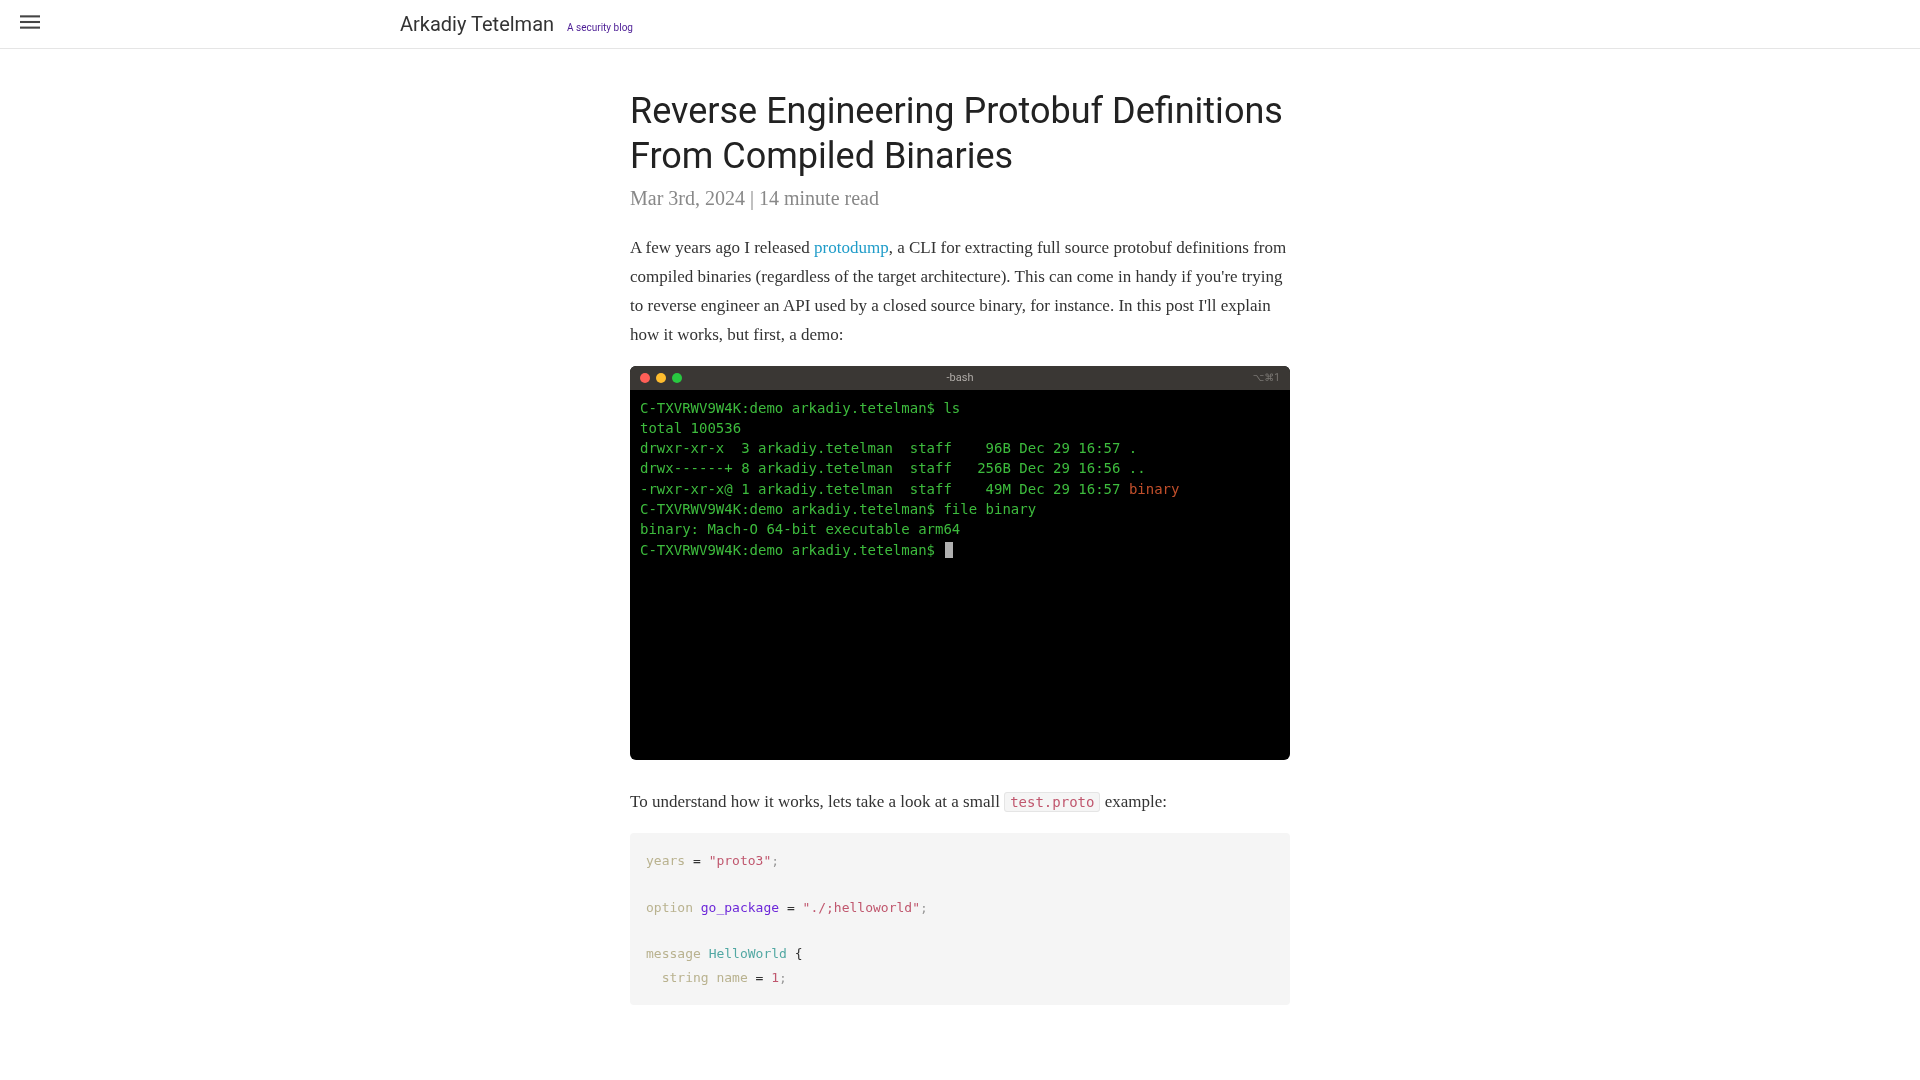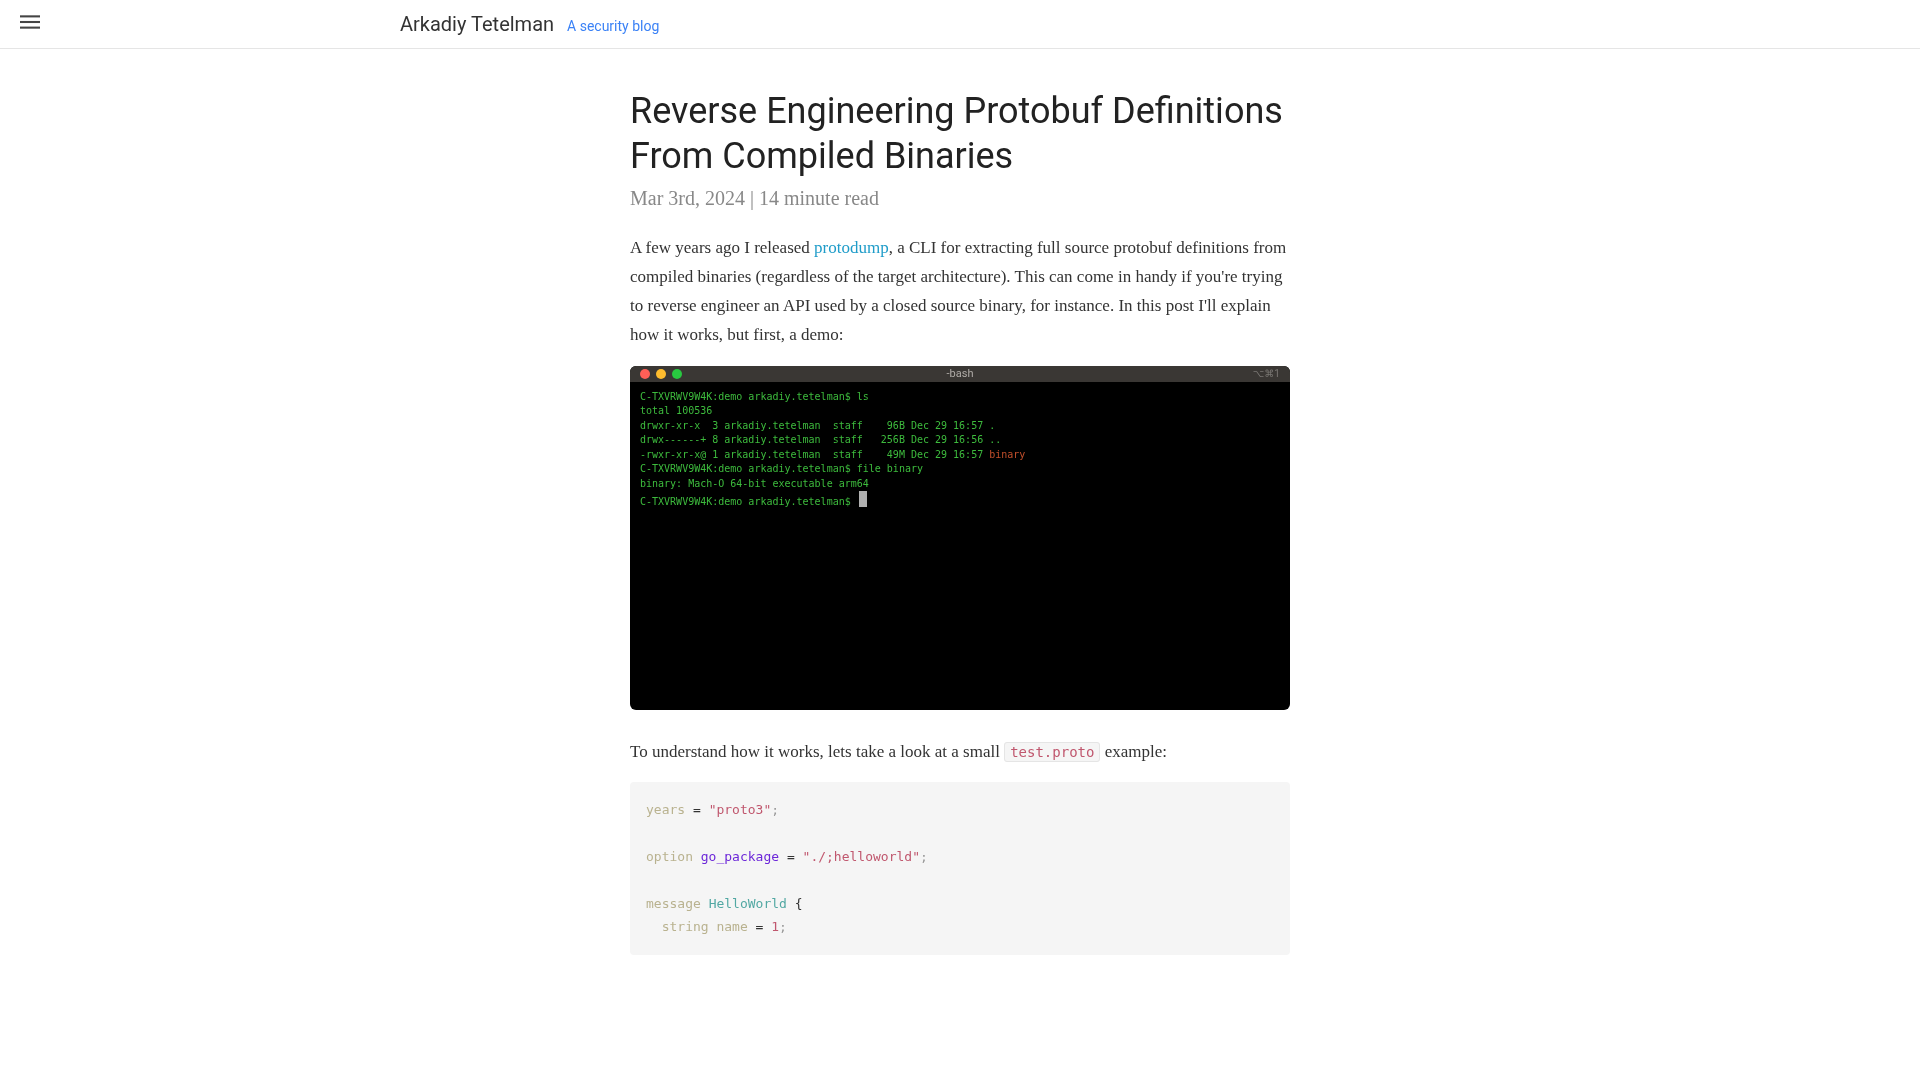--- a/index.html
+++ b/index.html
@@ -2,36 +2,36 @@
 <html><head>
   <meta charset="utf-8">
   <style>
     * { margin: 0; padding: 0; box-sizing: border-box; }
     body { font-family: -apple-system, BlinkMacSystemFont, "Segoe UI", Roboto, sans-serif; color: #333; background: #fff; }
     .header { border-bottom: 1px solid #e5e5e5; padding: 12px 20px; display: flex; align-items: center; }
     .hamburger { cursor: pointer; margin-right: 20px; }
     .hamburger svg { width: 20px; height: 20px; fill: #444; }
     .brand { display: flex; align-items: baseline; gap: 13px; margin-left: 340px; }
     .brand-name { font-size: 20px; font-weight: 400; color: #333; }
-    .brand-tagline { font-size: 14px; color: #3b82f6; }
+    .brand-tagline { font-size: 10px; color: #4c1d95; }
     .container { max-width: 700px; margin: 0 auto; padding: 40px 20px; }
     .article-title { font-size: 36px; font-weight: 400; line-height: 1.25; color: #222; margin-bottom: 8px; }
     .article-meta { font-family: Georgia, serif; color: #888; font-size: 20px; margin-bottom: 24px; }
     .article-body p { font-family: Georgia, serif; font-size: 17px; line-height: 1.7; color: #333; margin-bottom: 16px; }
     .article-body a { color: #1f9cc9; text-decoration: none; }
     .terminal { background: #000; border-radius: 6px; overflow: hidden; margin: 16px 0 28px 0; }
-    .terminal-bar { background: #3a3734; padding: 4px 10px; display: flex; align-items: center; position: relative; height: 16px; }
+    .terminal-bar { background: #3a3734; padding: 4px 10px; display: flex; align-items: center; position: relative; height: 24px; }
     .dots { display: flex; gap: 6px; }
     .dot { width: 10px; height: 10px; border-radius: 50%; }
     .dot-red { background: #ff5f57; }
     .dot-yellow { background: #febc2e; }
     .dot-green { background: #28c840; }
     .terminal-title { position: absolute; left: 50%; transform: translateX(-50%); font-size: 11px; color: #b0aca8; }
     .terminal-right { position: absolute; right: 10px; font-size: 10px; color: #7a7773; }
-    .terminal-body { padding: 8px 10px 200px 10px; font-family: "Menlo", "Consolas", monospace; font-size: 10px; line-height: 1.45; }
+    .terminal-body { padding: 8px 10px 200px 10px; font-family: "Menlo", "Consolas", monospace; font-size: 14px; line-height: 1.45; }
     .term-line { white-space: pre; }
     .term-green { color: #3dbb3d; }
     .term-red { color: #c24f2b; }
     .cursor-block { display: inline-block; width: 8px; height: 16px; background: #b0b0b0; vertical-align: text-bottom; margin-left: 2px; }
     .section-title { font-size: 22px; font-weight: 400; color: #222; margin-top: 16px; margin-bottom: 10px; }
     .inline-code { font-family: "Menlo", "Consolas", monospace; background: #f5f5f5; border: 1px solid #e5e5e5; padding: 1px 5px; border-radius: 3px; font-size: 14px; color: #c0576e; }
     .codeblock { background: #f5f5f5; border-radius: 4px; padding: 16px; font-family: "Menlo", "Consolas", monospace; font-size: 13px; line-height: 1.8; margin-top: 12px; white-space: pre; overflow-x: auto; }
     .tok-keyword { color: #b9b28f; }
     .tok-option { color: #b9b28f; }
     .tok-attr { color: #6d28d9; }

